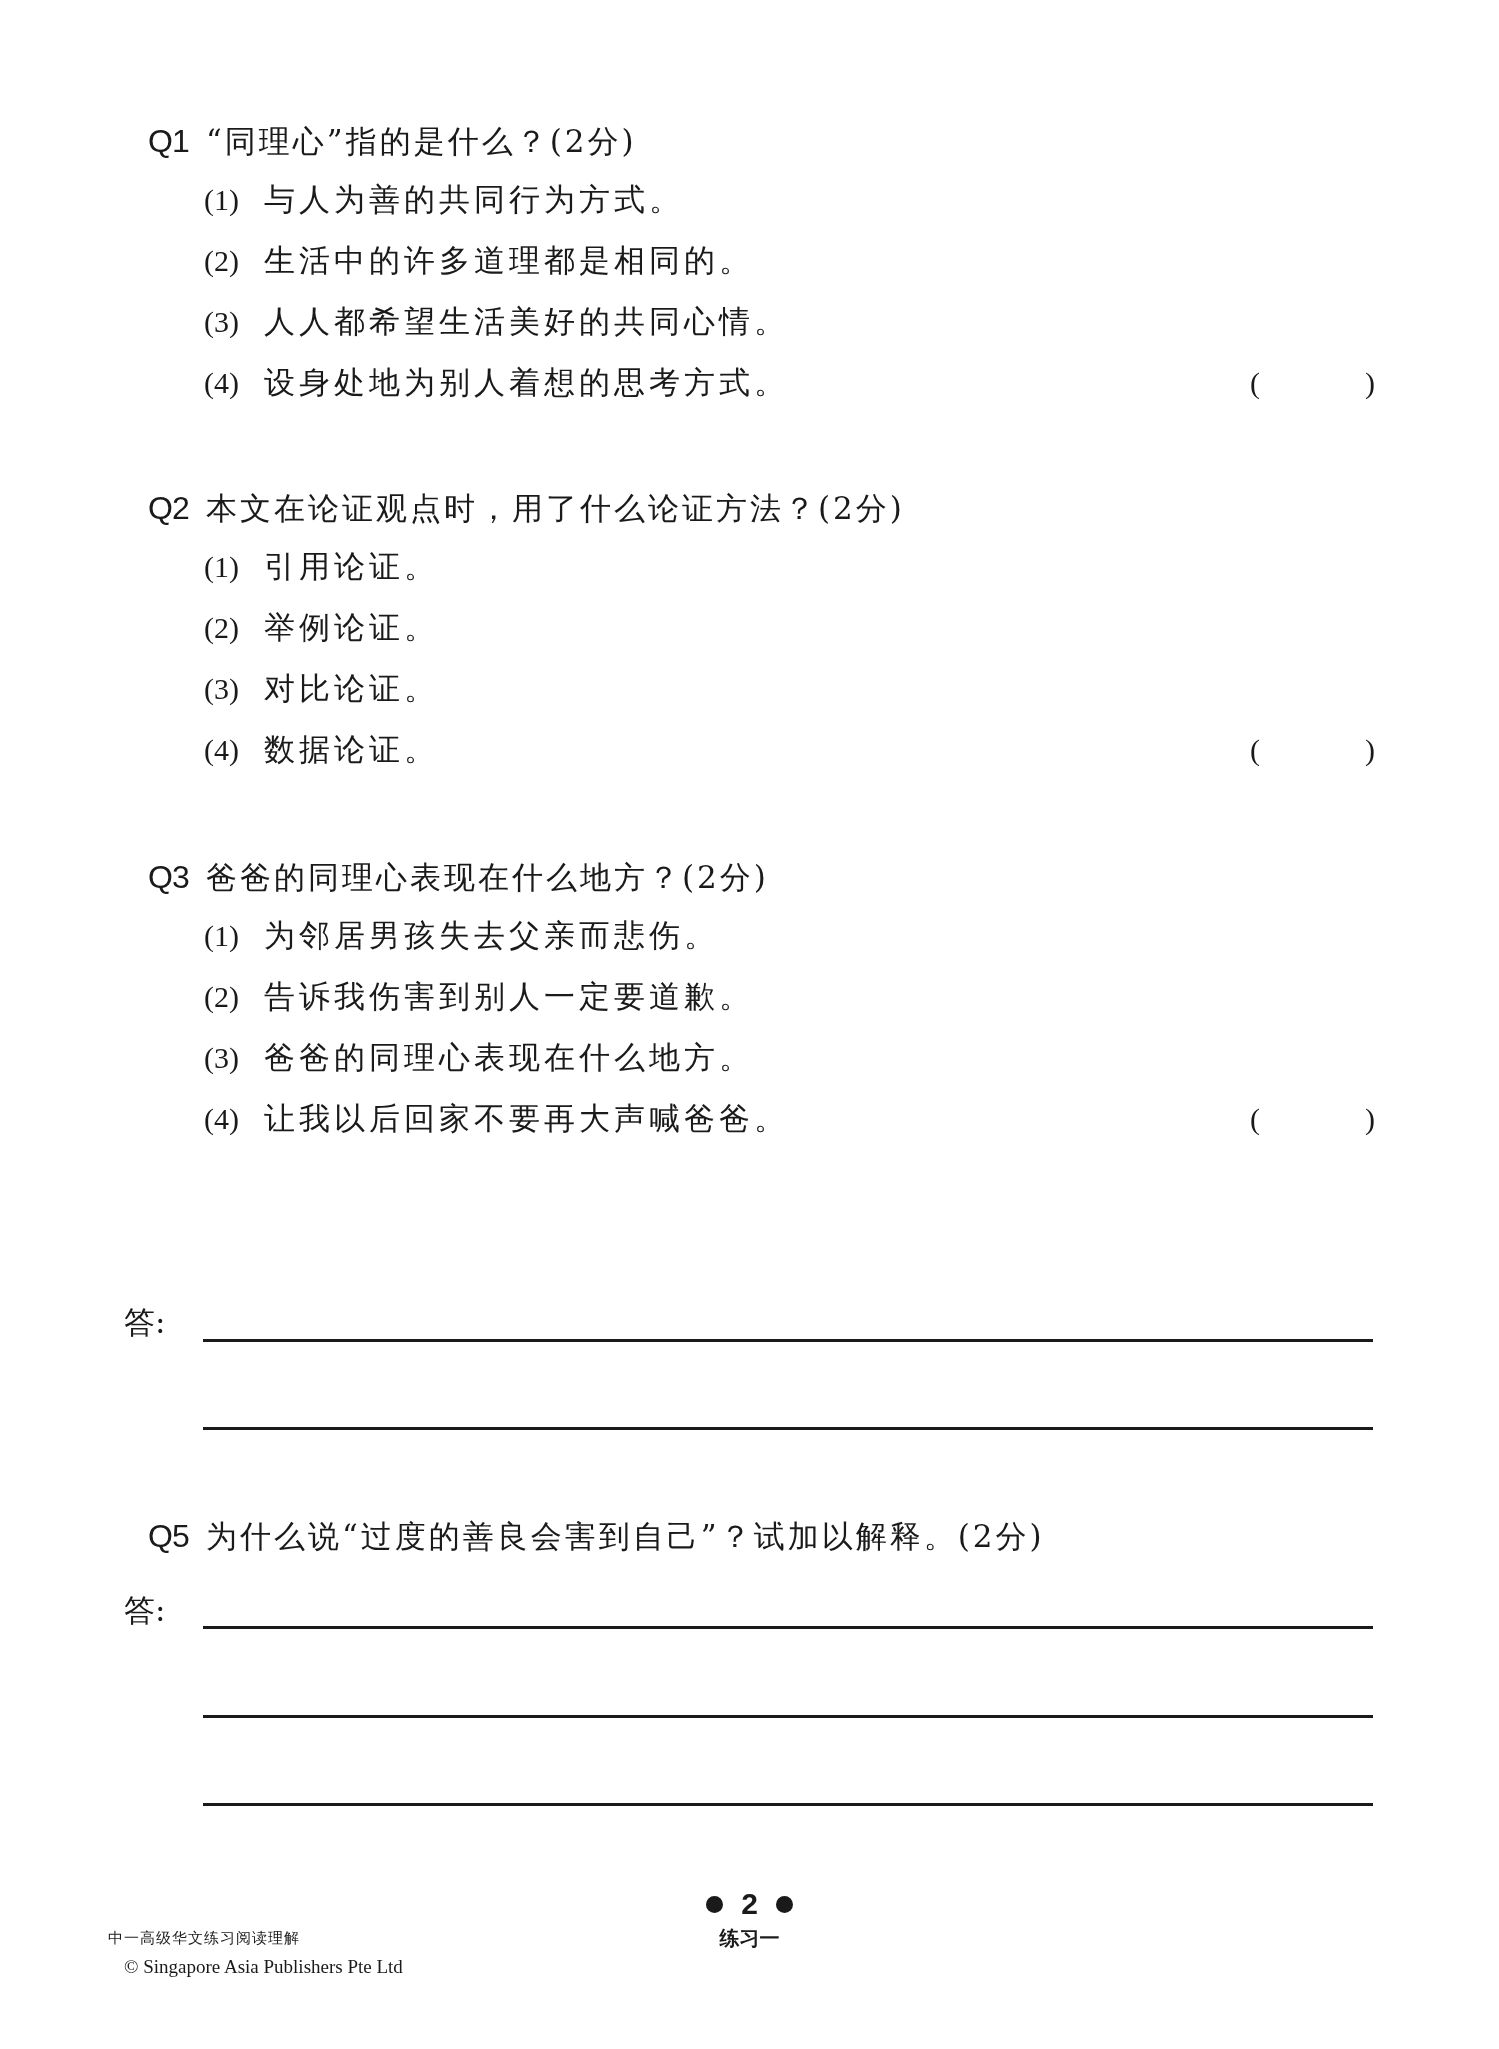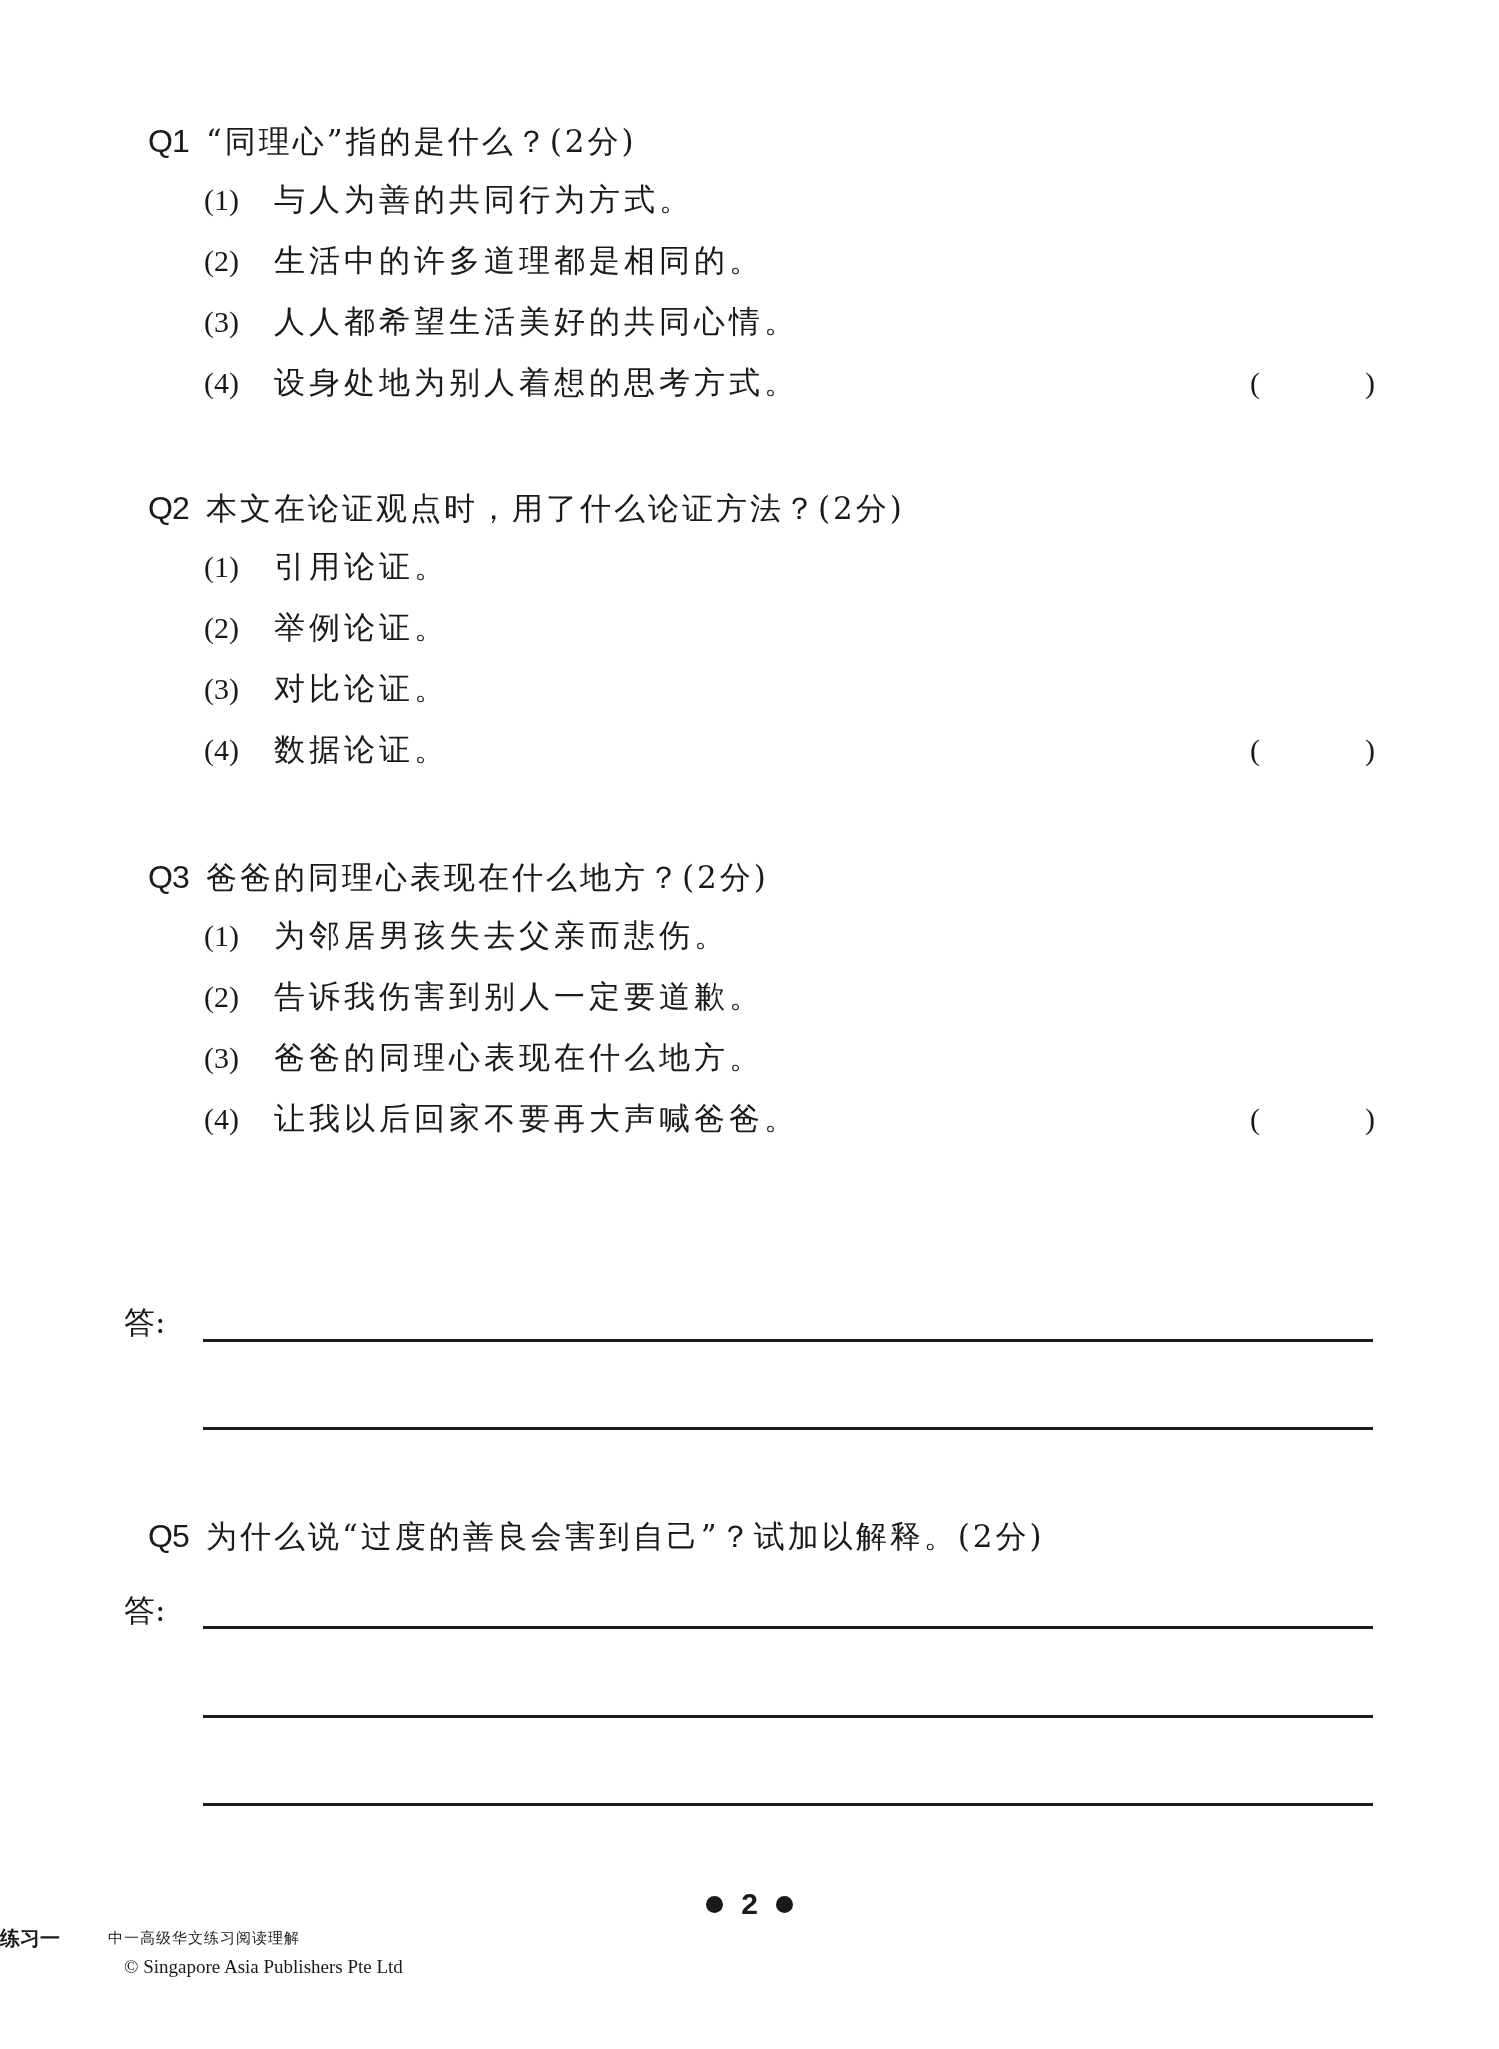--- a/index.html
+++ b/index.html
@@ -20,21 +20,21 @@
       font-size: 31px; line-height: 56px; letter-spacing: 3px; white-space: nowrap;
     }
     .opt { position: relative; height: 61px; }
     .opt-num {
       position: absolute; left: 80px; top: 0;
       font-family: "Liberation Serif", serif;
       font-size: 30px; line-height: 61px;
     }
     .opt-text {
       position: absolute; left: 140px; top: 0;
-      font-size: 31px; line-height: 61px; letter-spacing: 4px; white-space: nowrap; margin-left: 10px;
+      font-size: 31px; line-height: 61px; letter-spacing: 4px; white-space: nowrap;
     }
     .bracket {
       position: absolute; left: 1126px; top: 0; width: 125px; height: 61px;
       font-family: "Liberation Serif", serif; font-size: 30px; line-height: 61px;
     }
     .bracket .l { position: absolute; left: 0; }
     .bracket .r { position: absolute; right: 0; }
     .answer-label {
       position: absolute; left: 0;
       font-size: 31px; line-height: 40px;
@@ -42,21 +42,21 @@
     .answer-line {
       position: absolute; left: 79px; width: 1170px; height: 3px; background: #1a1a1a;
     }
     .footer-page {
       position: absolute; left: 0; width: 1499px; top: 1886px; text-align: center;
       font-family: "Liberation Sans", "DejaVu Sans", sans-serif;
       font-weight: bold; font-size: 30px; line-height: 36px;
     }
     .dot { display: inline-block; width: 17px; height: 17px; border-radius: 50%; background: #1a1a1a; vertical-align: middle; margin: 0 18px; position: relative; top: -2px; }
     .footer-section {
-      position: absolute; left: 0; width: 1499px; top: 1924px; 
+      position: absolute; left: 0; width: 1499px; top: 1924px; text-align: center;
       font-family: "DejaVu Sans", sans-serif; font-weight: bold; font-size: 20px; line-height: 28px;
     }
     .footer-book {
       position: absolute; left: 108px; top: 1926px;
       font-size: 15px; line-height: 24px; letter-spacing: 1px;
     }
     .footer-copy {
       position: absolute; left: 124px; top: 1955px;
       font-family: "Liberation Serif", serif; font-size: 19px; line-height: 24px;
     }

